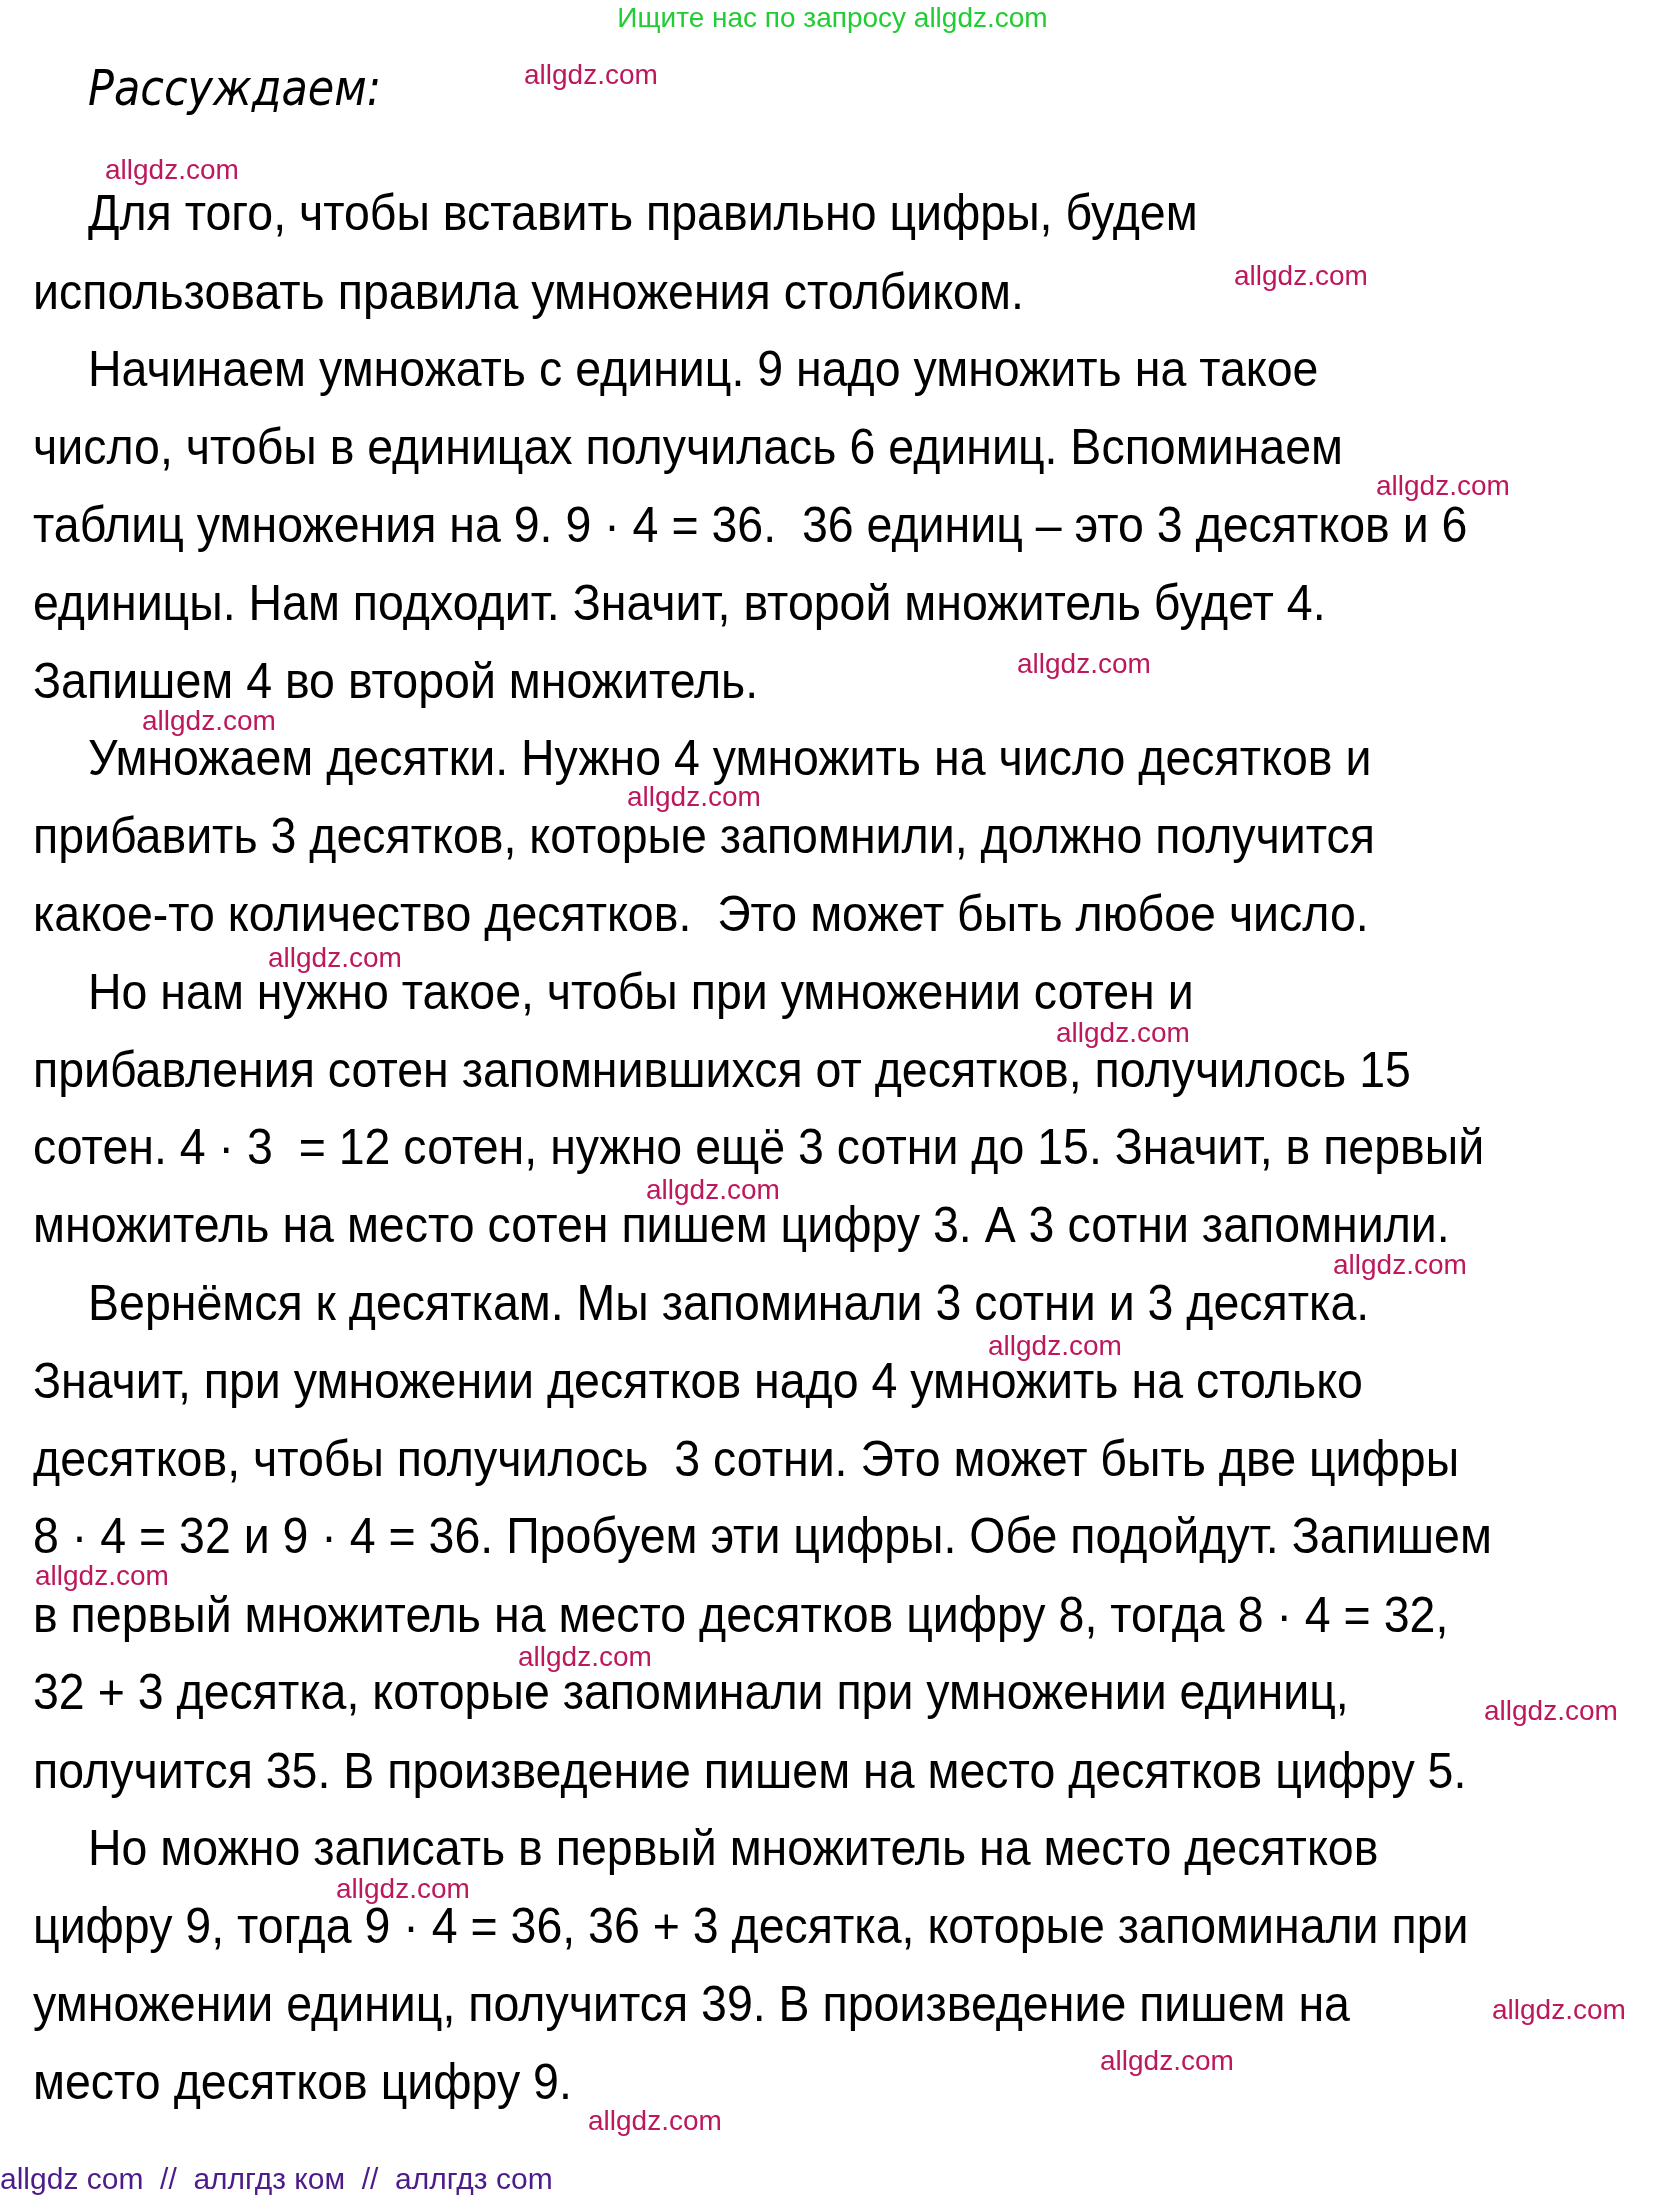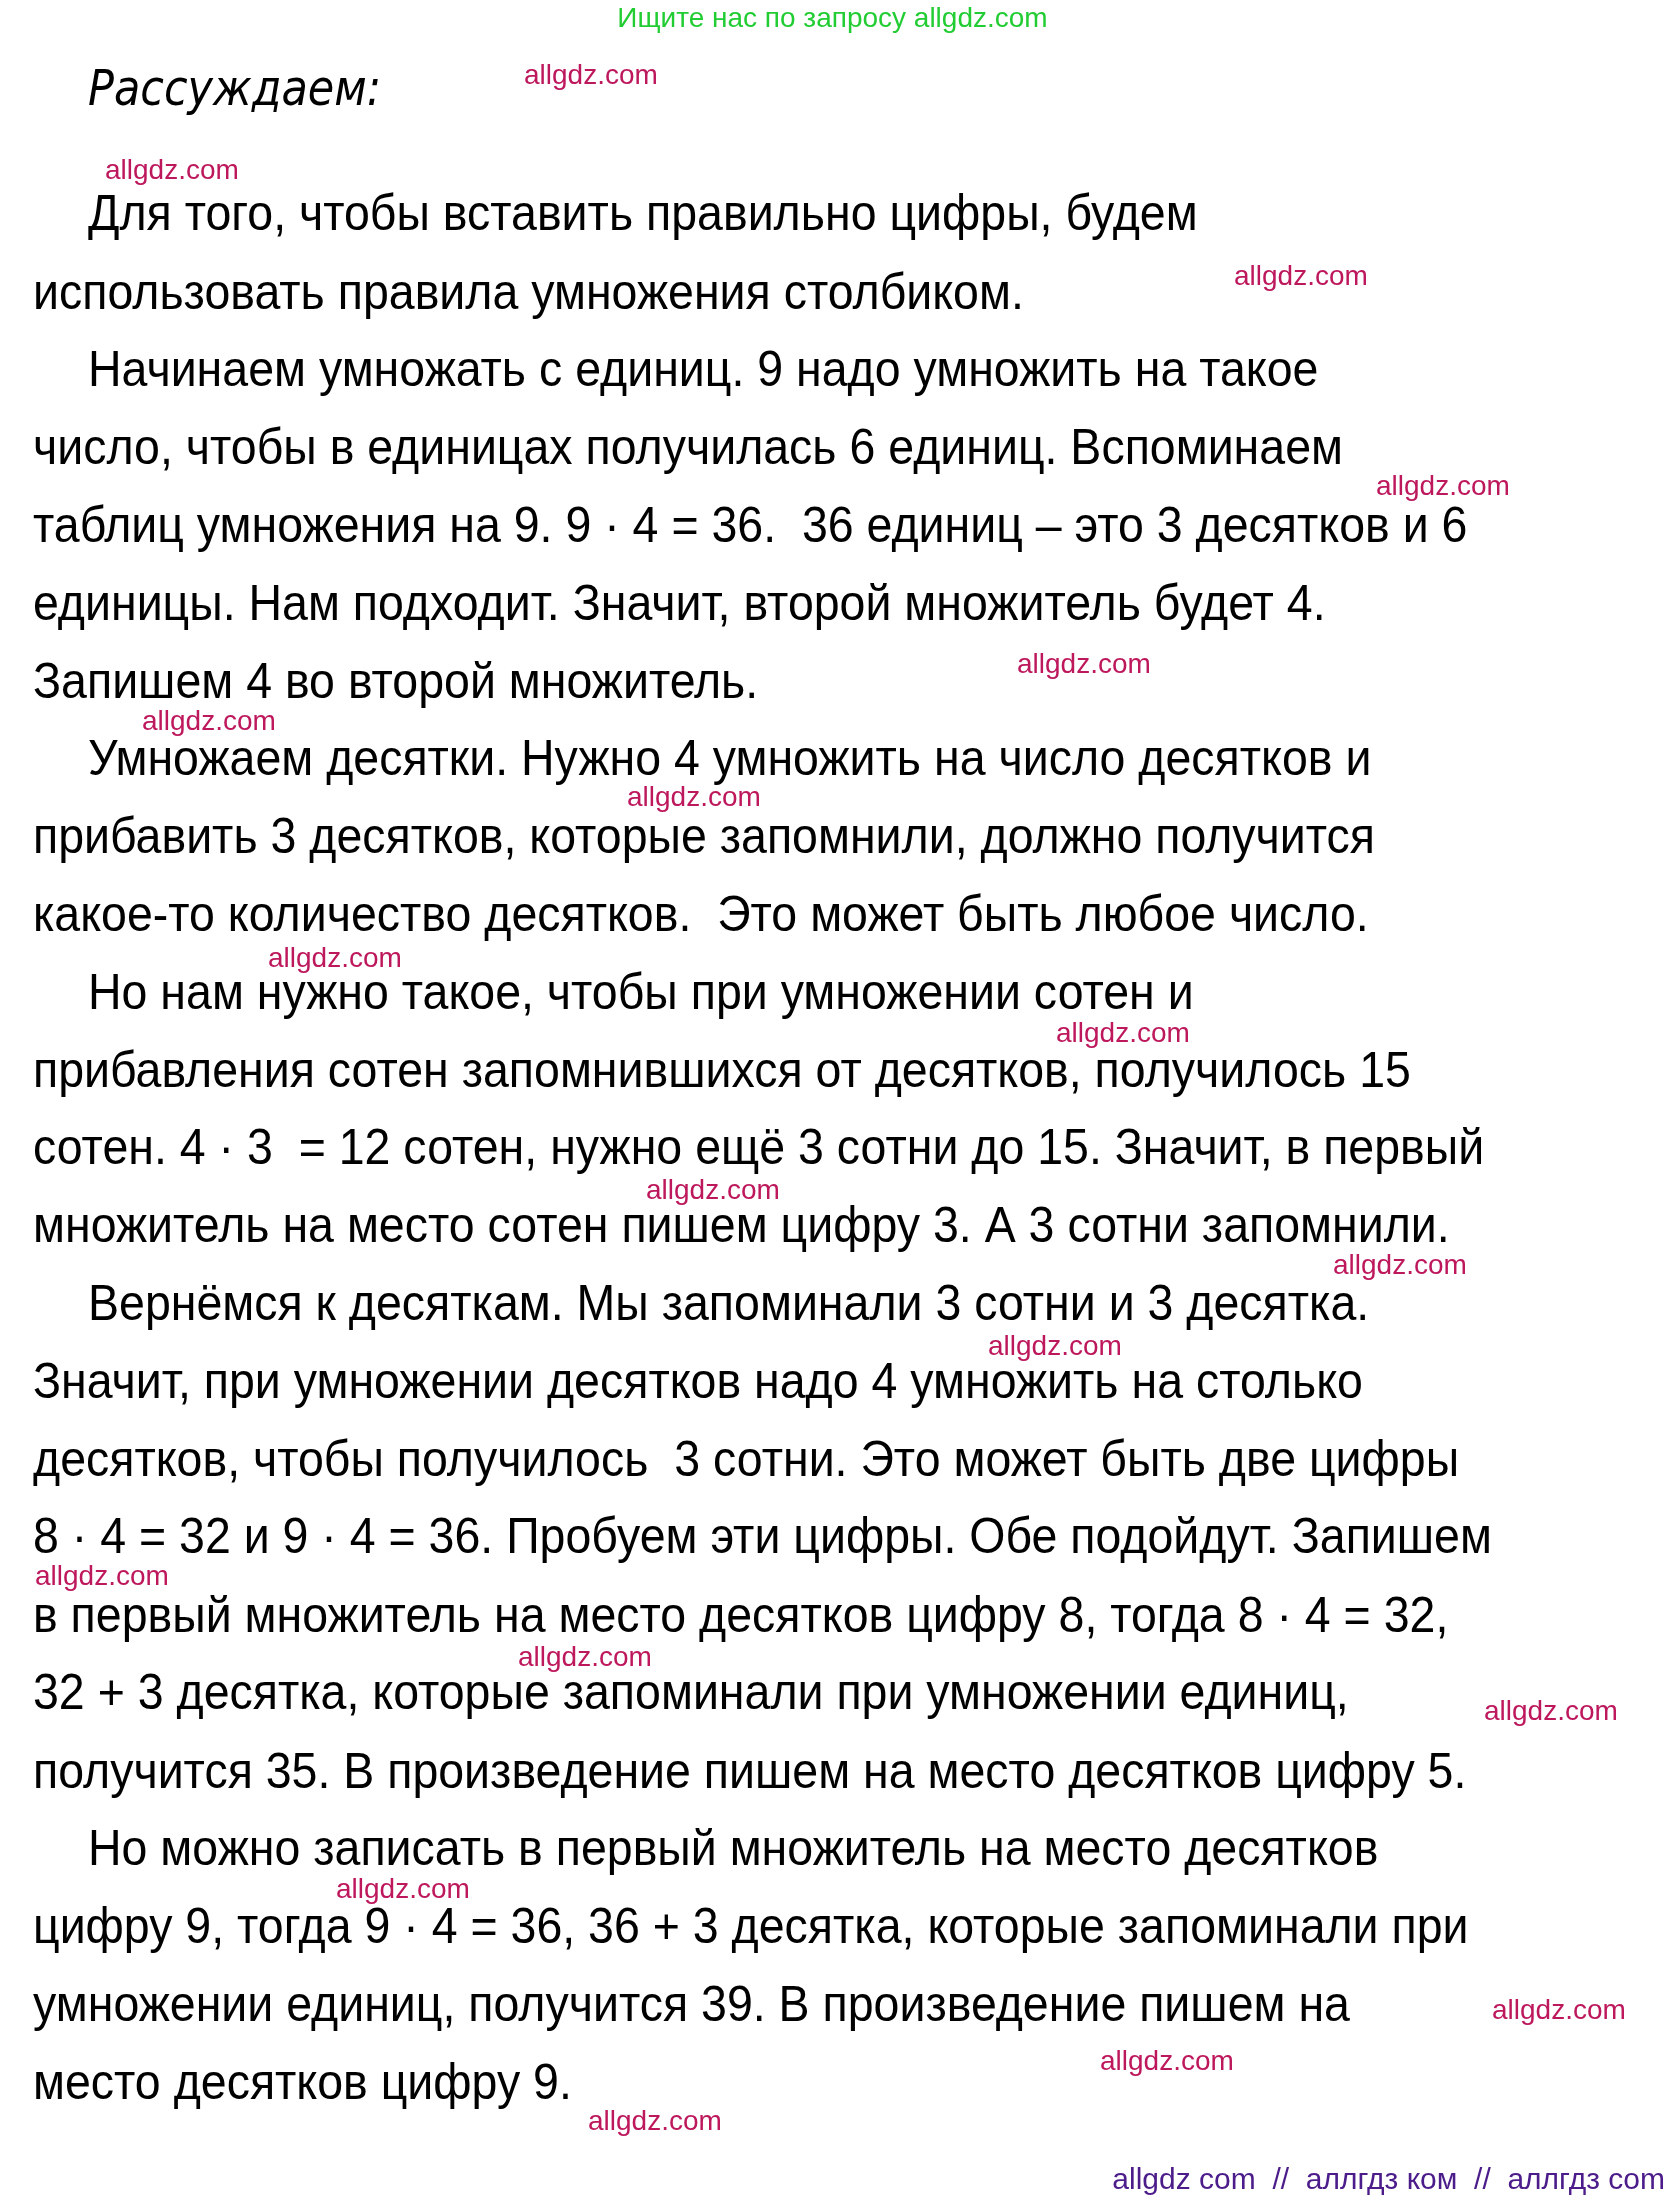--- a/index.html
+++ b/index.html
@@ -16,21 +16,21 @@
   .line {
     position: absolute; white-space: pre;
     font-family: "Liberation Sans", sans-serif; font-size: 50px; color: #000;
     transform: scaleX(0.93); transform-origin: left top;
   }
   .wm {
     position: absolute; white-space: pre;
     font-family: "Liberation Sans", sans-serif; font-size: 28px; color: #be185d;
   }
   .footer {
-    position: absolute; left: 0; top: 2162px; width: 1665px; text-align: right;
+    position: absolute; left: 0; top: 2162px; width: 1665px; text-align: left;
     font-family: "Liberation Sans", sans-serif; font-size: 30px; color: #4b1c8a;
     white-space: pre;
   }
 </style>
 </head>
 <body>
 
 <div class="header">Ищите нас по запросу allgdz.com</div>
 
 <div class="title">Рассуждаем:</div>

